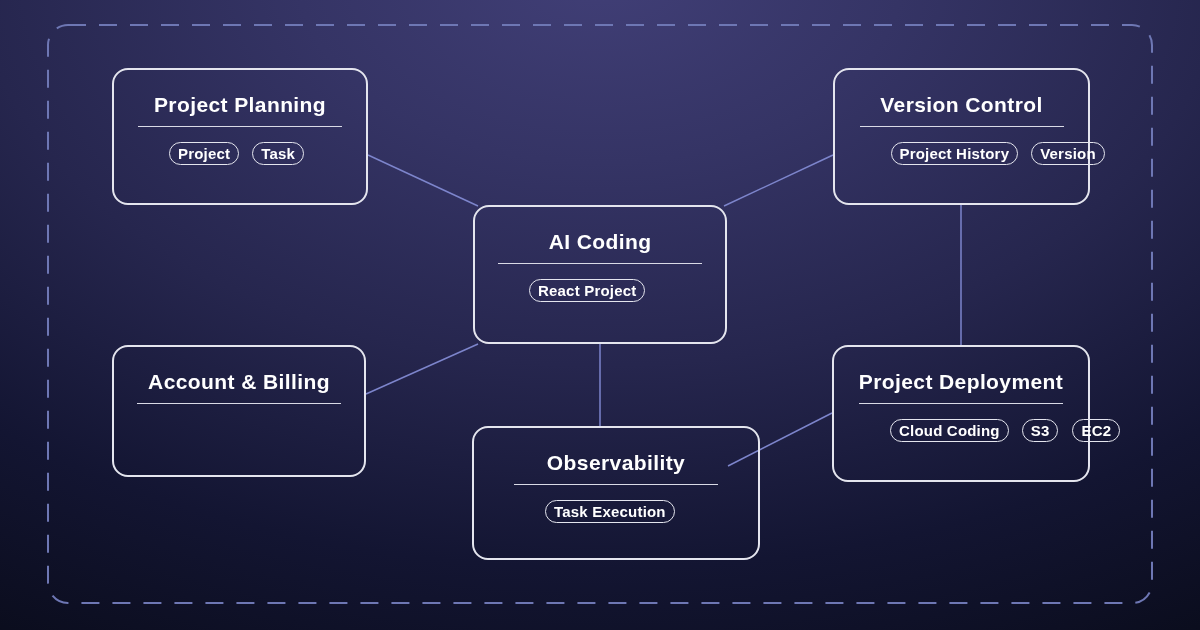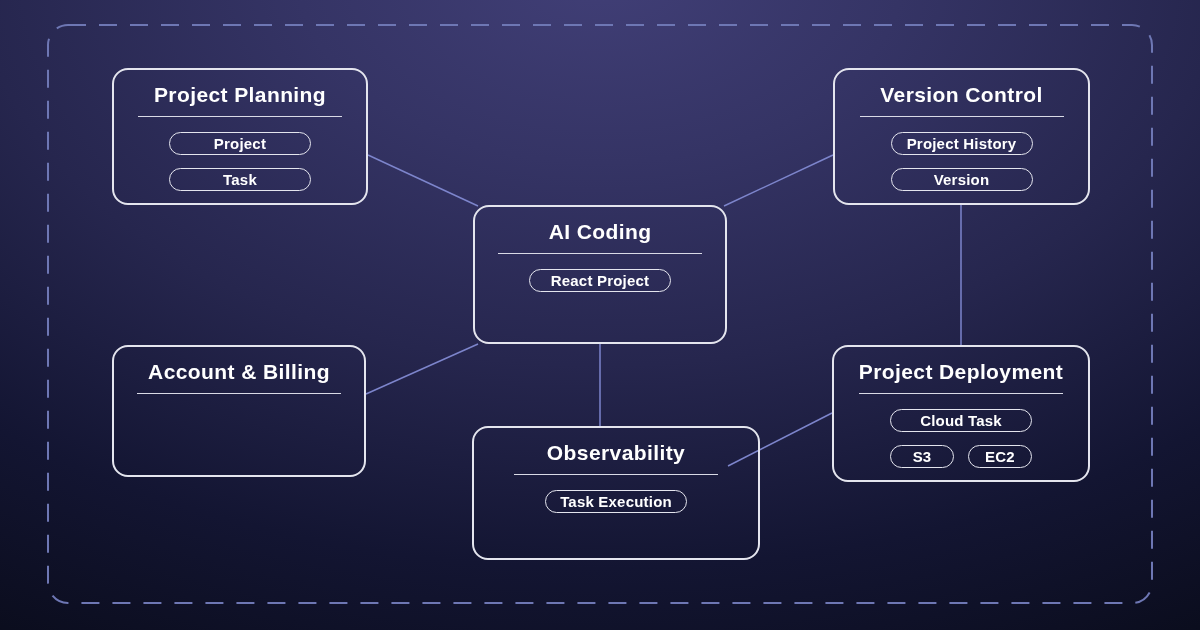--- a/index.html
+++ b/index.html
@@ -12,40 +12,40 @@
   }
   .stage { position: absolute; inset: 0; }
   svg.layer { position: absolute; inset: 0; width: 1200px; height: 630px; }
   .node {
     position: absolute;
     border: 2px solid var(--boxBorder);
     border-radius: 16px;
     display: flex;
     flex-direction: column;
     align-items: center;
-    padding-top: 11px;
+    padding-top: 21px;
     color: var(--text);
     background: transparent;
   }
   .node-title {
     font-size: 21px;
     font-weight: 700;
     letter-spacing: 0.4px;
     line-height: 28px;
     white-space: nowrap;
   }
   .node-divider {
     width: 204px;
     height: 1px;
     background: var(--divider);
     margin-top: 7px;
   }
   .pills {
     display: flex;
-    flex-direction: column;
+    flex-direction: row;
     gap: 13px;
     margin-top: 15px;
     width: 142px;
   }
   .pills.single { }
   .pill-row { display: flex; gap: 14px; }
   .pill {
     flex: 1;
     border: 1.5px solid var(--pillBorder);
     border-radius: 999px;
@@ -107,21 +107,21 @@
     </div>
     <div class="node" style="left: 112px; top: 345px; width: 254px; height: 132px;">
       <div class="node-title">Account &amp; Billing</div>
       <div class="node-divider"></div>
     </div>
     <div class="node" style="left: 832px; top: 345px; width: 258px; height: 137px;">
       <div class="node-title">Project Deployment</div>
       <div class="node-divider"></div>
       <div class="pills">
         <div class="pill-row">
-          <div class="pill">Cloud Task</div>
+          <div class="pill">Cloud Coding</div>
         </div>
         <div class="pill-row">
           <div class="pill">S3</div>
           <div class="pill">EC2</div>
         </div>
       </div>
     </div>
     <div class="node" style="left: 472px; top: 426px; width: 288px; height: 134px;">
       <div class="node-title">Observability</div>
       <div class="node-divider"></div>

